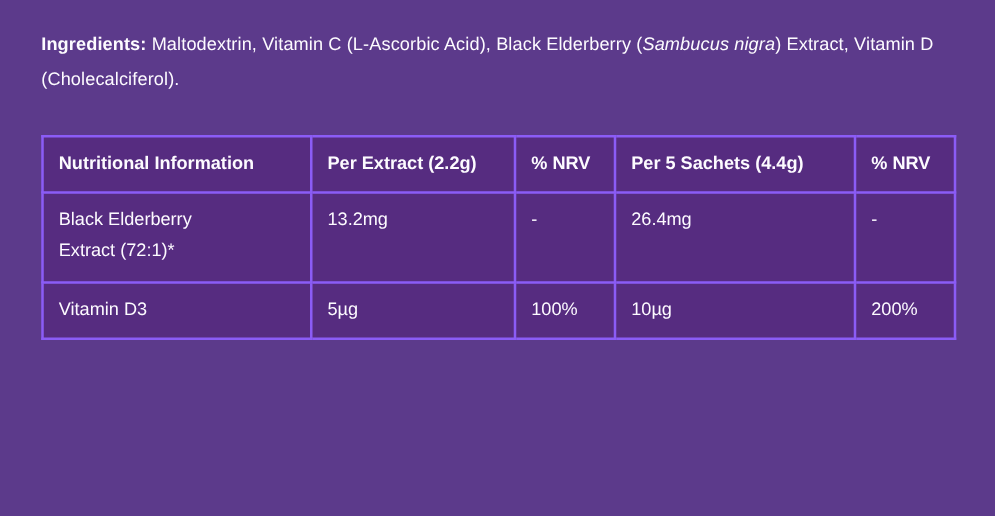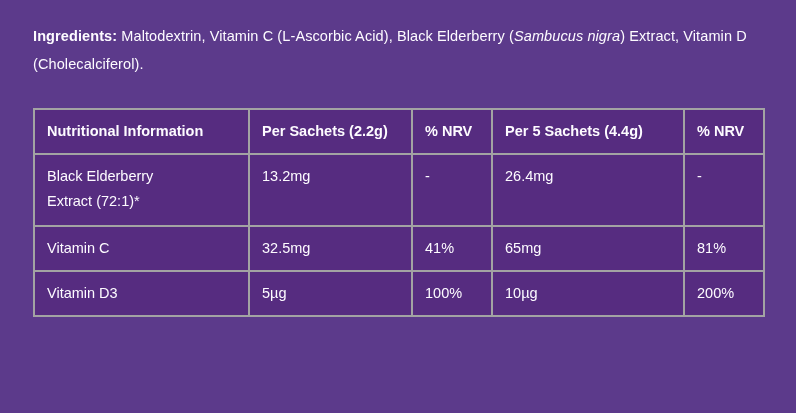--- a/index.html
+++ b/index.html
@@ -25,21 +25,21 @@
   .ingredients .lead { font-weight: bold; }
   .ingredients .species { font-style: italic; }
 
   table.nutrition {
     margin-top: 30px;
     border-collapse: collapse;
     table-layout: fixed;
     width: 730px;
   }
   table.nutrition th, table.nutrition td {
-    border: 2px solid #a3a3a3;
+    border: 2px solid #8b5cf6;
     background: #562C80;
     padding: 9px 12px;
     font-size: 14.5px;
     vertical-align: top;
     text-align: left;
     white-space: pre-line;
     line-height: 25px;
   }
   table.nutrition th {
     font-weight: bold;
@@ -68,41 +68,34 @@
     <colgroup>
       <col style="width:215px">
       <col style="width:163px">
       <col style="width:80px">
       <col style="width:192px">
       <col style="width:80px">
     </colgroup>
     <thead>
       <tr>
         <th>Nutritional Information</th>
-        <th>Per Sachets (2.2g)</th>
+        <th>Per Extract (2.2g)</th>
         <th>% NRV</th>
         <th>Per 5 Sachets (4.4g)</th>
         <th>% NRV</th>
       </tr>
     </thead>
     <tbody>
       <tr class="row-tall">
         <td>Black Elderberry
 Extract (72:1)*</td>
         <td>13.2mg</td>
         <td>-</td>
         <td>26.4mg</td>
         <td>-</td>
-      </tr>
-      <tr class="row-std">
-        <td>Vitamin C</td>
-        <td>32.5mg</td>
-        <td>41%</td>
-        <td>65mg</td>
-        <td>81%</td>
       </tr>
       <tr class="row-std">
         <td>Vitamin D3</td>
         <td>5µg</td>
         <td>100%</td>
         <td>10µg</td>
         <td>200%</td>
       </tr>
     </tbody>
   </table>

